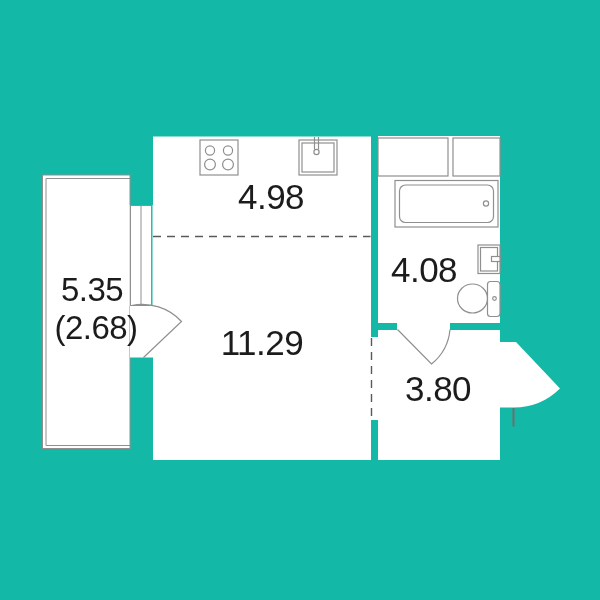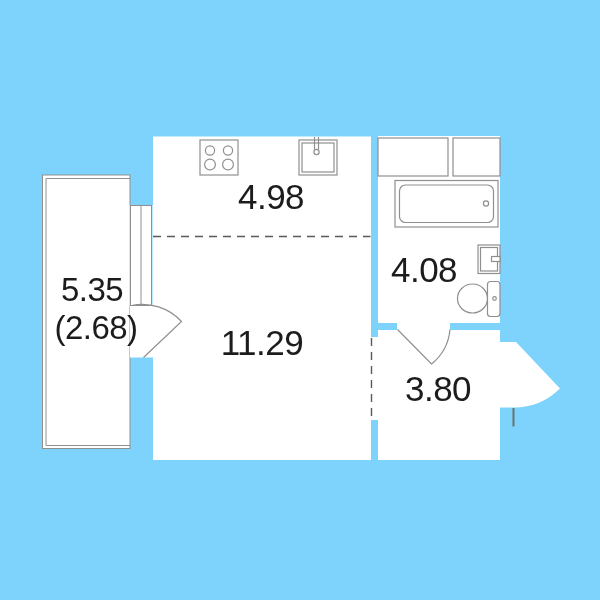--- a/index.html
+++ b/index.html
@@ -2,21 +2,21 @@
 <html><head>
 <meta charset="utf-8">
 <style>
   html, body { margin: 0; padding: 0; }
   body {
     width: 600px; height: 600px;
     background: #000;
     font-family: "Liberation Sans", sans-serif;
     overflow: hidden;
   }
-  .stage { position: relative; width: 600px; height: 600px; background: #7dd3fc; }
+  .stage { position: relative; width: 600px; height: 600px; background: #14b8a6; }
   svg { position: absolute; left: 0; top: 0; }
   text {
     font-family: "Liberation Sans", "DejaVu Sans", sans-serif;
     fill: #1c1c1c;
   }
   .area-label { font-size: 35px; letter-spacing: -0.5px; }
   .area-label-small { font-size: 33px; letter-spacing: -0.5px; }
 </style>
 </head>
 <body>

